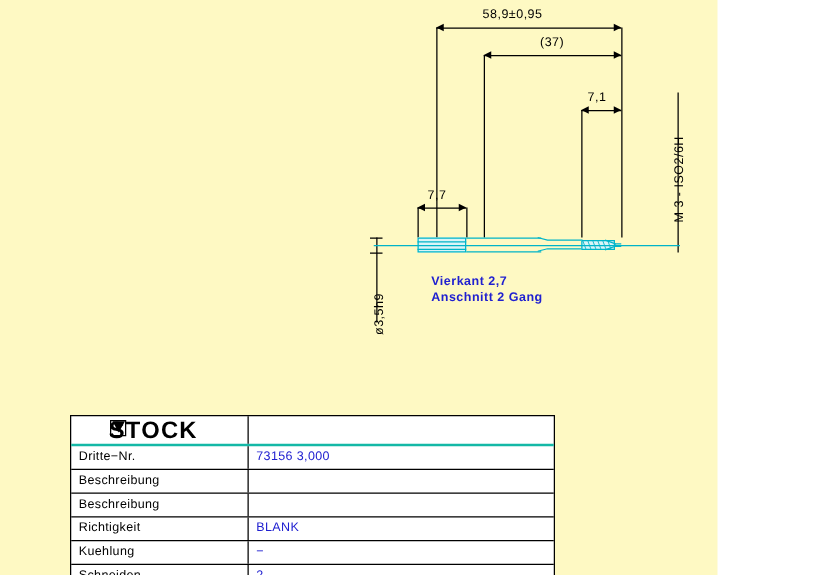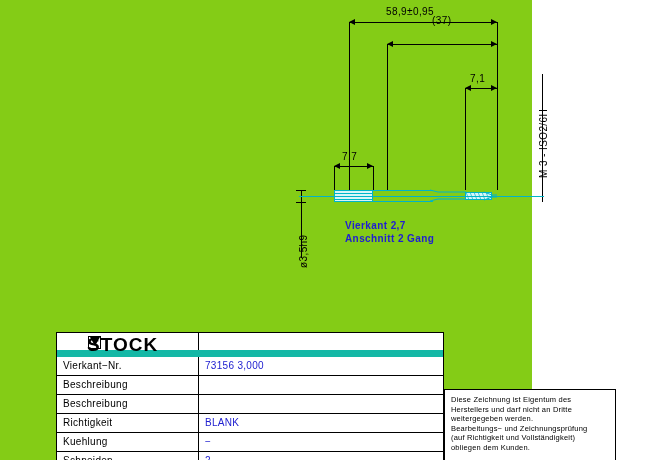--- a/index.html
+++ b/index.html
@@ -8,23 +8,23 @@
     background: #ffffff;
   }
   body {
     width: 670px;
     height: 460px;
     font-family: "Liberation Sans", sans-serif;
     overflow: hidden;
   }
   #sheet {
     position: relative;
-    width: 532px;
+    width: 574px;
     height: 460px;
-    background: #84cc16;
+    background: #fef9c3;
   }
 
   
   .hline, .vline {
     position: absolute;
     background: #000000;
   }
   .hline { height: 1px; }
   .vline { width: 1px; }
 
@@ -99,21 +99,21 @@
   .tb-value {
     flex: 1;
     padding: 3px 0 0 6px;
     font-size: 10px;
     color: #2020d0;
     letter-spacing: 0.3px;
   }
   .tb-logorow {
     display: flex;
     height: 24px;
-    border-bottom: 7px solid #14b8a6;
+    border-bottom: 2px solid #14b8a6;
     box-sizing: border-box;
   }
   .tb-logo {
     width: 142px;
     box-sizing: border-box;
     border-right: 1px solid #000;
     position: relative;
   }
   .tb-logo-text {
     position: absolute;
@@ -176,21 +176,21 @@
   <div class="arrow-l" style="left:349px; top:19px;"></div>
   <div class="arrow-r" style="left:491px; top:19px;"></div>
   <div class="vline" style="left:349px; top:22px; height:168px;"></div>
   <div class="vline" style="left:497px; top:22px; height:168px;"></div>
   <div class="dim-text" style="left:386px; top:6px;">58,9±0,95</div>
 
   <div class="hline" style="left:387px; top:44px; width:110px;"></div>
   <div class="arrow-l" style="left:387px; top:41px;"></div>
   <div class="arrow-r" style="left:491px; top:41px;"></div>
   <div class="vline" style="left:387px; top:44px; height:146px;"></div>
-  <div class="dim-text" style="left:432px; top:15px;">(37)</div>
+  <div class="dim-text" style="left:432px; top:29px;">(37)</div>
 
   <div class="hline" style="left:465px; top:88px; width:32px;"></div>
   <div class="arrow-l" style="left:465px; top:85px;"></div>
   <div class="arrow-r" style="left:491px; top:85px;"></div>
   <div class="vline" style="left:465px; top:88px; height:102px;"></div>
   <div class="dim-text" style="left:470px; top:73px;">7,1</div>
 
   <div class="hline" style="left:334px; top:166px; width:39px;"></div>
   <div class="arrow-l" style="left:334px; top:163px;"></div>
   <div class="arrow-r" style="left:367px; top:163px;"></div>
@@ -245,21 +245,21 @@
 
     <div class="tb-logorow">
       <div class="tb-logo">
         <span class="tb-logo-mark"></span>
         <span class="tb-logo-text">STOCK</span>
       </div>
       <div class="tb-logo-blank"></div>
     </div>
 
     <div class="tb-row">
-      <div class="tb-label">Vierkant−Nr.</div>
+      <div class="tb-label">Dritte−Nr.</div>
       <div class="tb-value">73156 3,000</div>
     </div>
     <div class="tb-row">
       <div class="tb-label">Beschreibung</div>
     </div>
     <div class="tb-row">
       <div class="tb-label">Beschreibung</div>
     </div>
     <div class="tb-row">
       <div class="tb-label">Richtigkeit</div>
@@ -268,22 +268,14 @@
     <div class="tb-row">
       <div class="tb-label">Kuehlung</div>
       <div class="tb-value">−</div>
     </div>
     <div class="tb-row">
       <div class="tb-label">Schneiden</div>
       <div class="tb-value">2</div>
     </div>
   </div>
 
-  <div id="notice">
-    <p>Diese Zeichnung ist Eigentum des</p>
-    <p>Herstellers und darf nicht an Dritte</p>
-    <p>weitergegeben werden.</p>
-    <p>Bearbeitungs− und Zeichnungsprüfung</p>
-    <p>(auf Richtigkeit und Vollständigkeit)</p>
-    <p>obliegen dem Kunden.</p>
-  </div>
 
 </div>
 
 </body></html>

